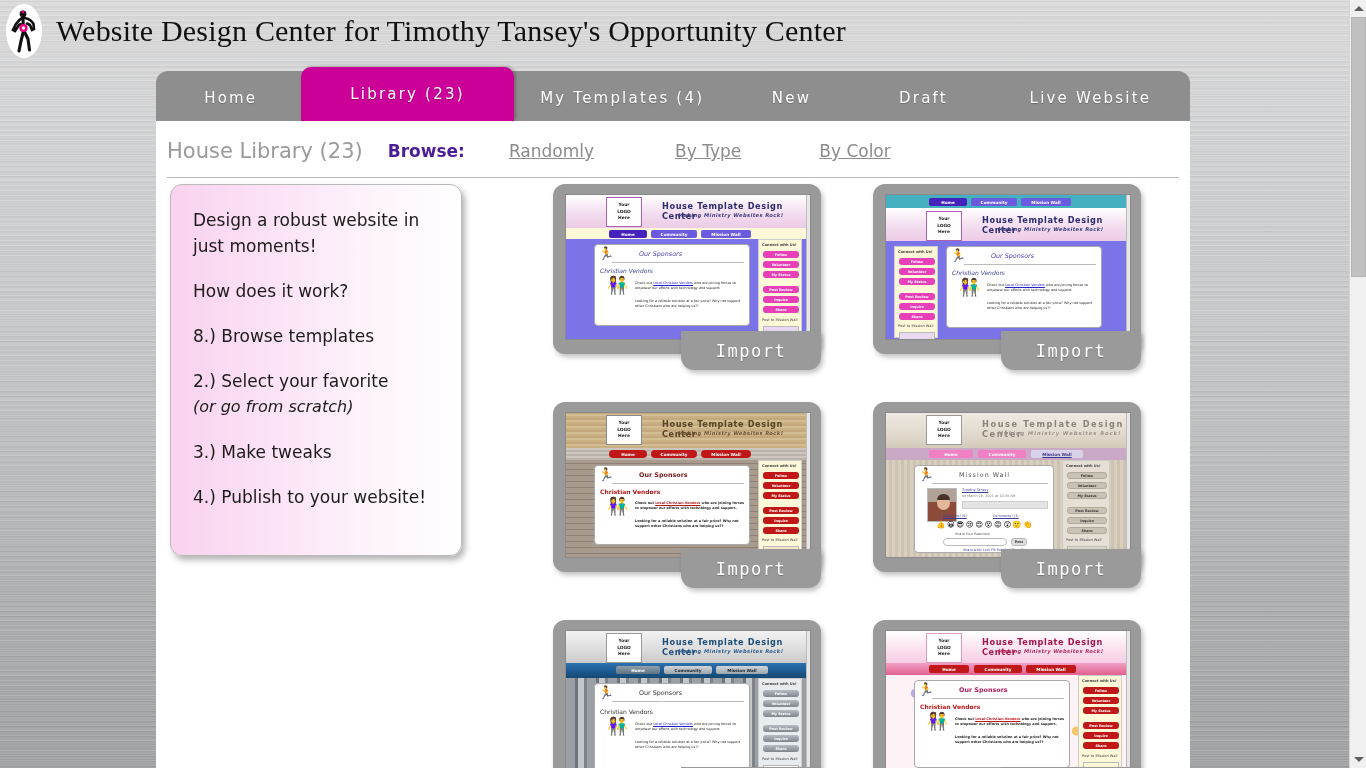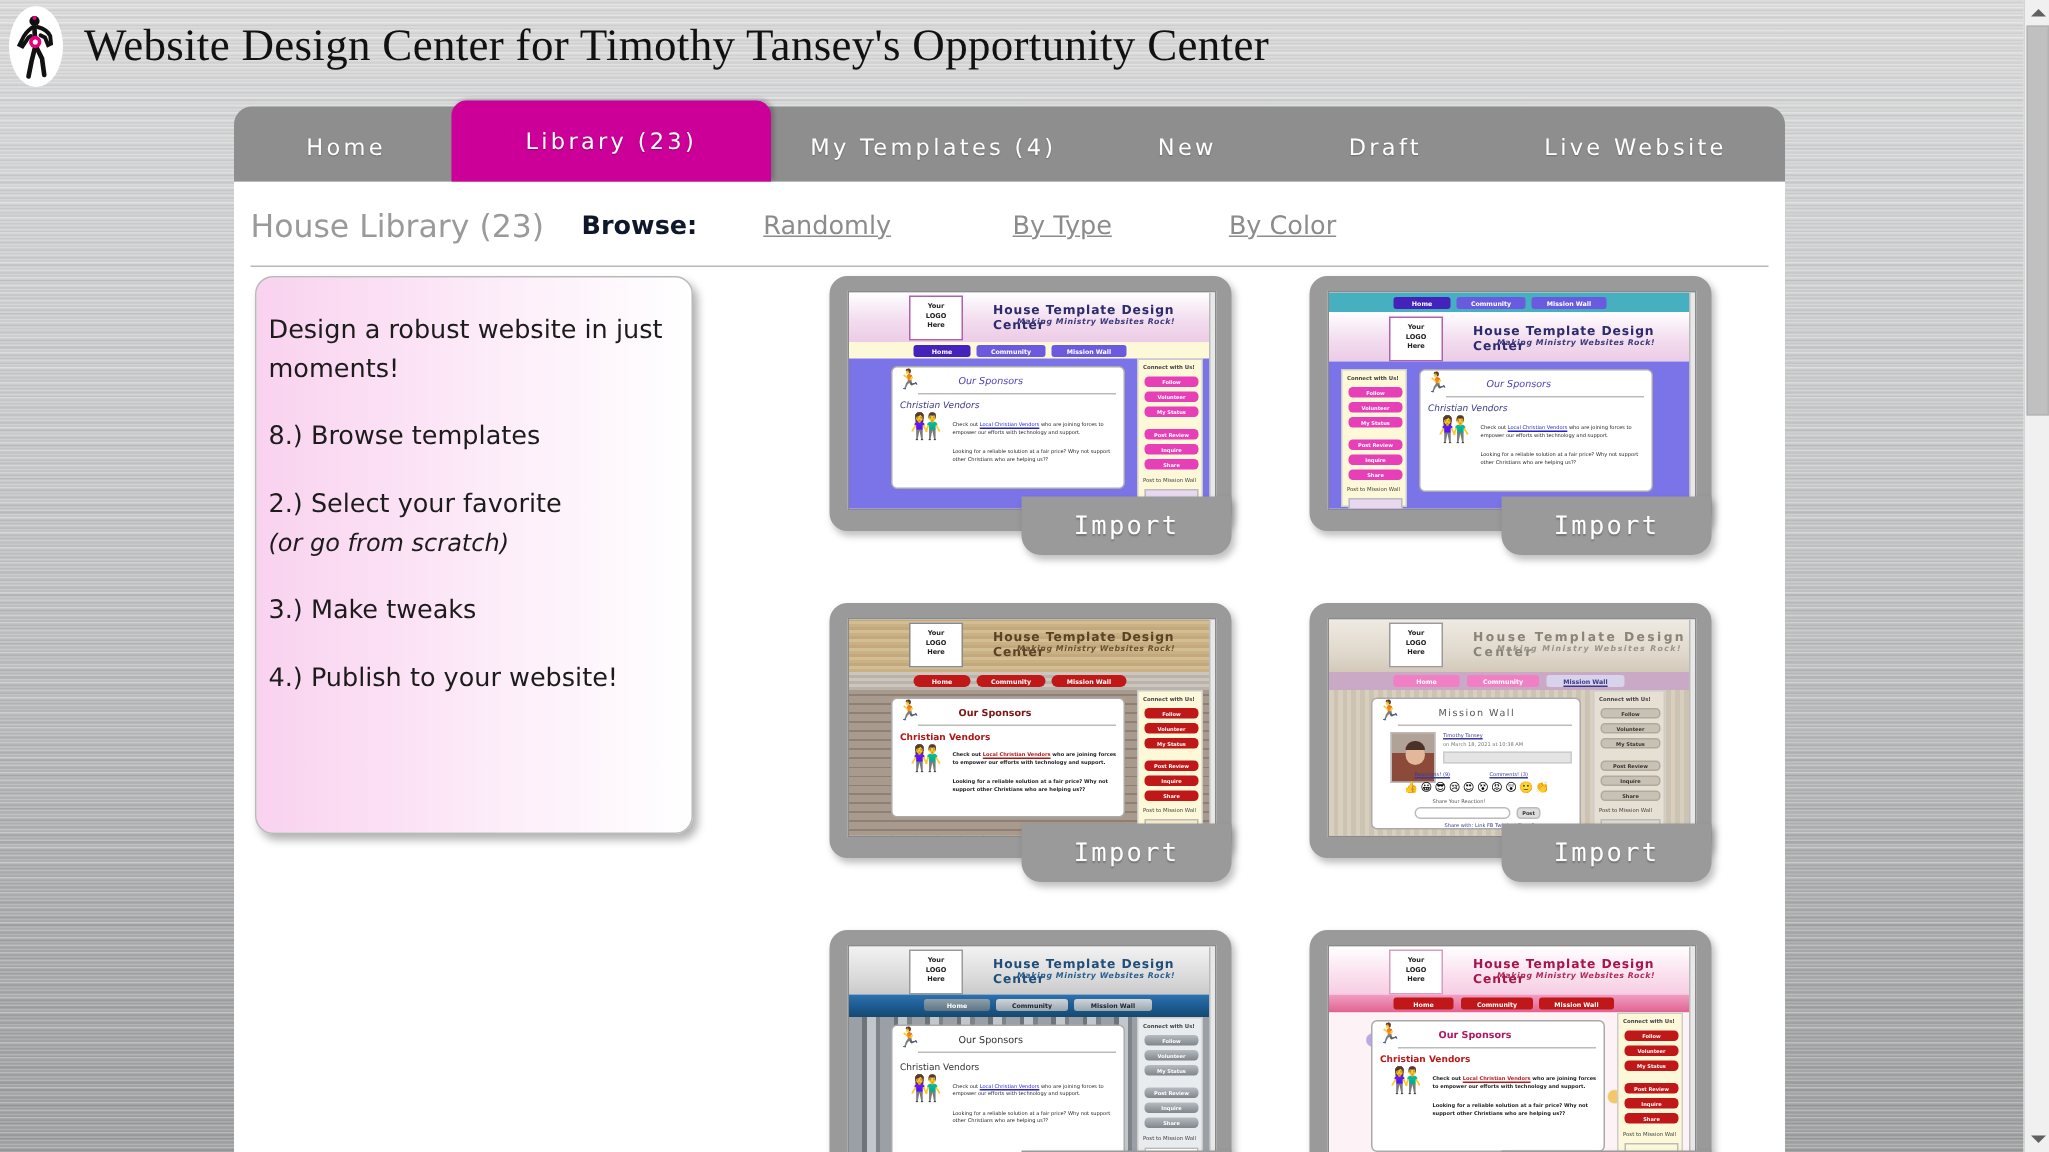--- a/index.html
+++ b/index.html
@@ -146,21 +146,21 @@
   .lib-title {
     margin-left: 11px;
     font-family: "DejaVu Sans", sans-serif;
     font-size: 21px;
     color: #9a9a9a;
     white-space: nowrap;
   }
   .browse-label {
     margin-left: 25px;
     font-family: "DejaVu Sans", sans-serif;
-    font-size: 17px; font-weight: bold; color: #0f172a;
+    font-size: 17px; font-weight: bold; color: #4c1d95;
   }
   .browse-link {
     font-family: "DejaVu Sans", sans-serif;
     font-size: 17px; color: #8c8c8c;
     text-decoration: underline;
     cursor: pointer; white-space: nowrap;
   }
   .bl1 { margin-left: 44px; }
   .bl2 { margin-left: 81px; }
   .bl3 { margin-left: 78px; }
@@ -171,21 +171,21 @@
   }
 
   
   .info-card {
     position: absolute; left: 14px; top: 63px;
     width: 292px; height: 372px;
     background: linear-gradient(to right, #f9d2ef 0%, #fbdff4 28%, #fdf0fa 62%, #ffffff 100%);
     border: 1px solid #b9b9b9;
     border-radius: 12px;
     box-shadow: 3px 4px 6px rgba(0,0,0,0.30);
-    padding: 22px 18px 0 8px;
+    padding: 22px 18px 0 22px;
   }
   .info-line {
     font-family: "DejaVu Sans", sans-serif;
     font-size: 17px; color: #1c1c1c;
     line-height: 26px;
     margin-bottom: 19px;
   }
   .info-line.tight { margin-bottom: 0; }
   .info-line.ital { font-style: italic; font-size: 16px; margin-bottom: 19px; }
 
@@ -335,20 +335,21 @@
     <div class="lib-title">House Library (23)</div>
     <div class="browse-label">Browse:</div>
     <div class="browse-link bl1">Randomly</div>
     <div class="browse-link bl2">By Type</div>
     <div class="browse-link bl3">By Color</div>
   </div>
   <div class="panel-rule" style="top:56px"></div>
 
   <div class="info-card">
     <div class="info-line">Design a robust website in just moments!</div>
+    <div class="info-line">How does it work?</div>
     <div class="info-line">8.) Browse templates</div>
     <div class="info-line tight">2.) Select your favorite</div>
     <div class="info-line ital">(or go from scratch)</div>
     <div class="info-line">3.) Make tweaks</div>
     <div class="info-line">4.) Publish to your website!</div>
   </div>
 
   <div class="grid">
 
     <div class="card" style="left:0px; top:0px">

